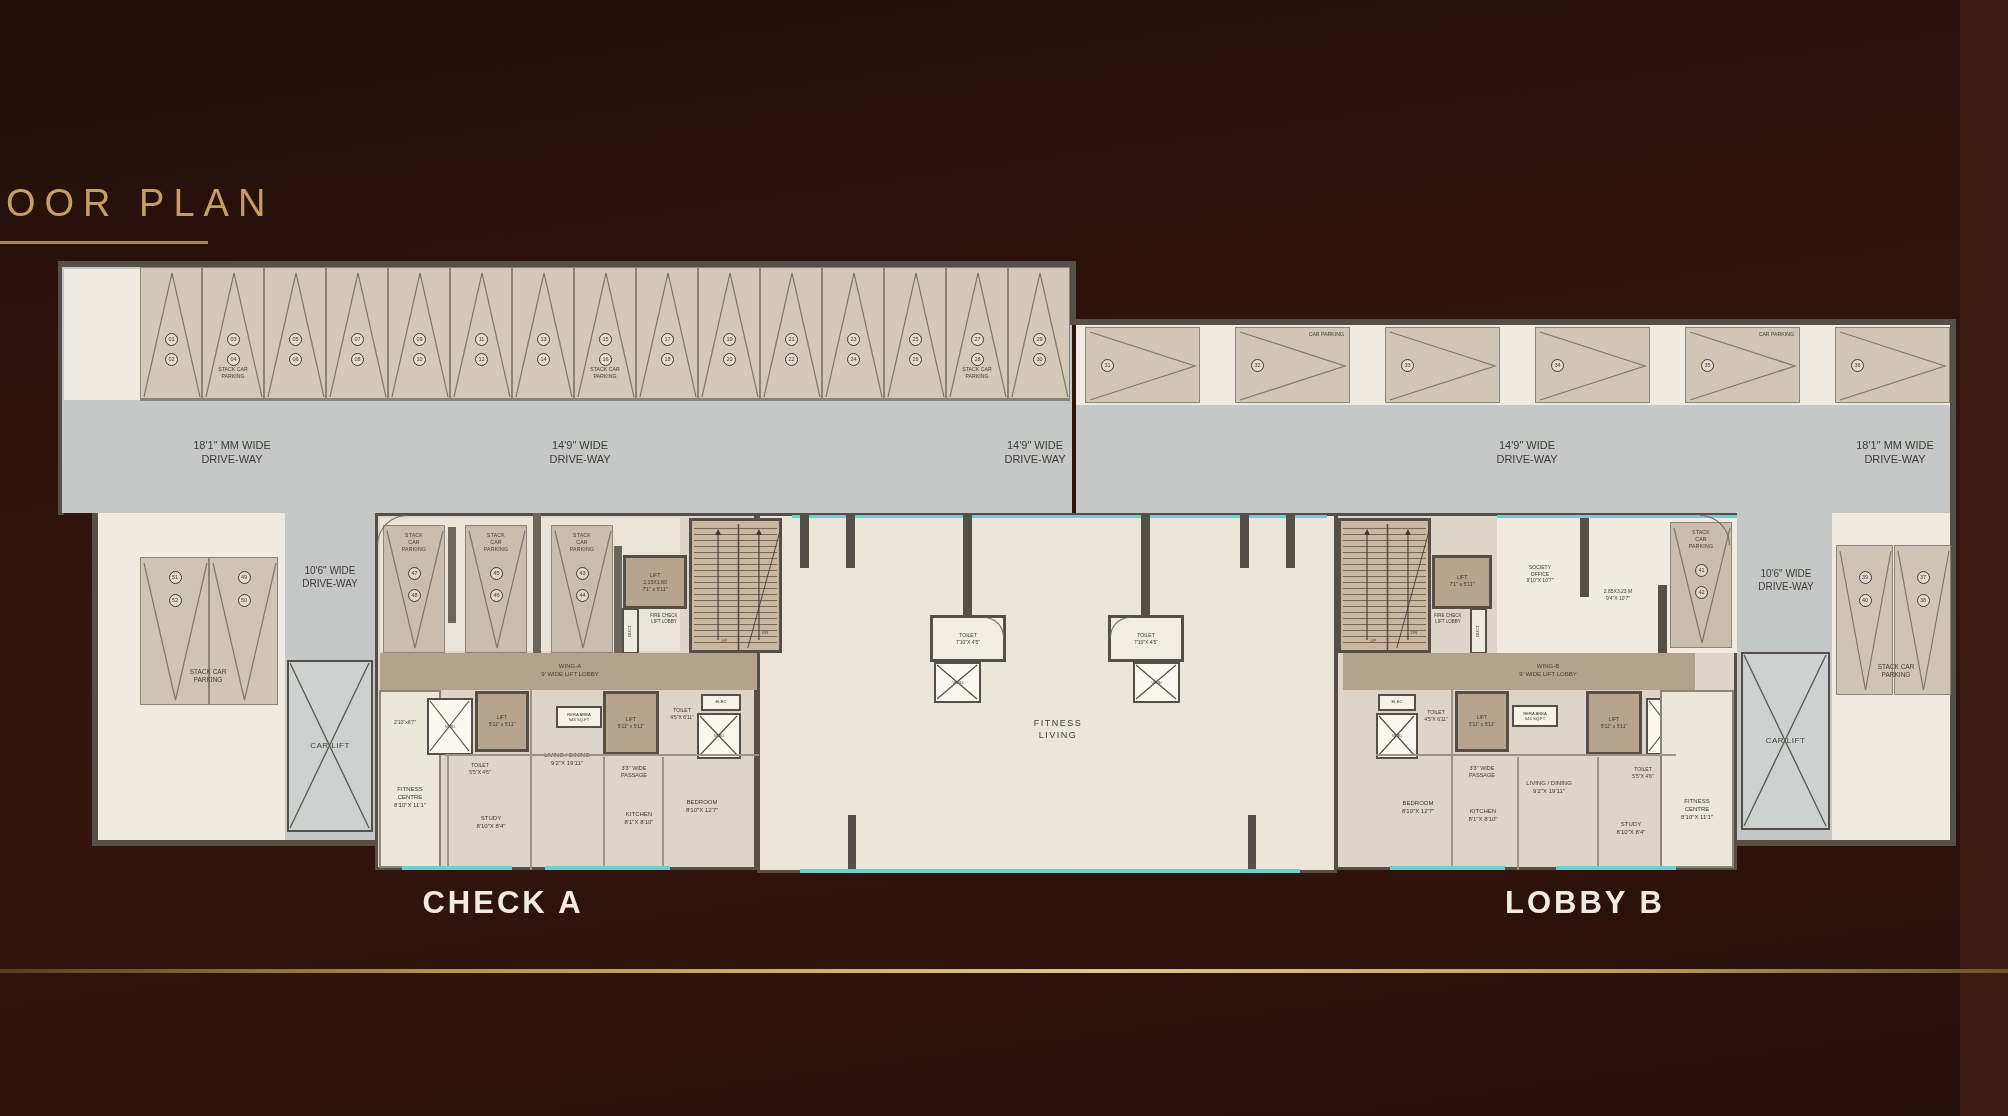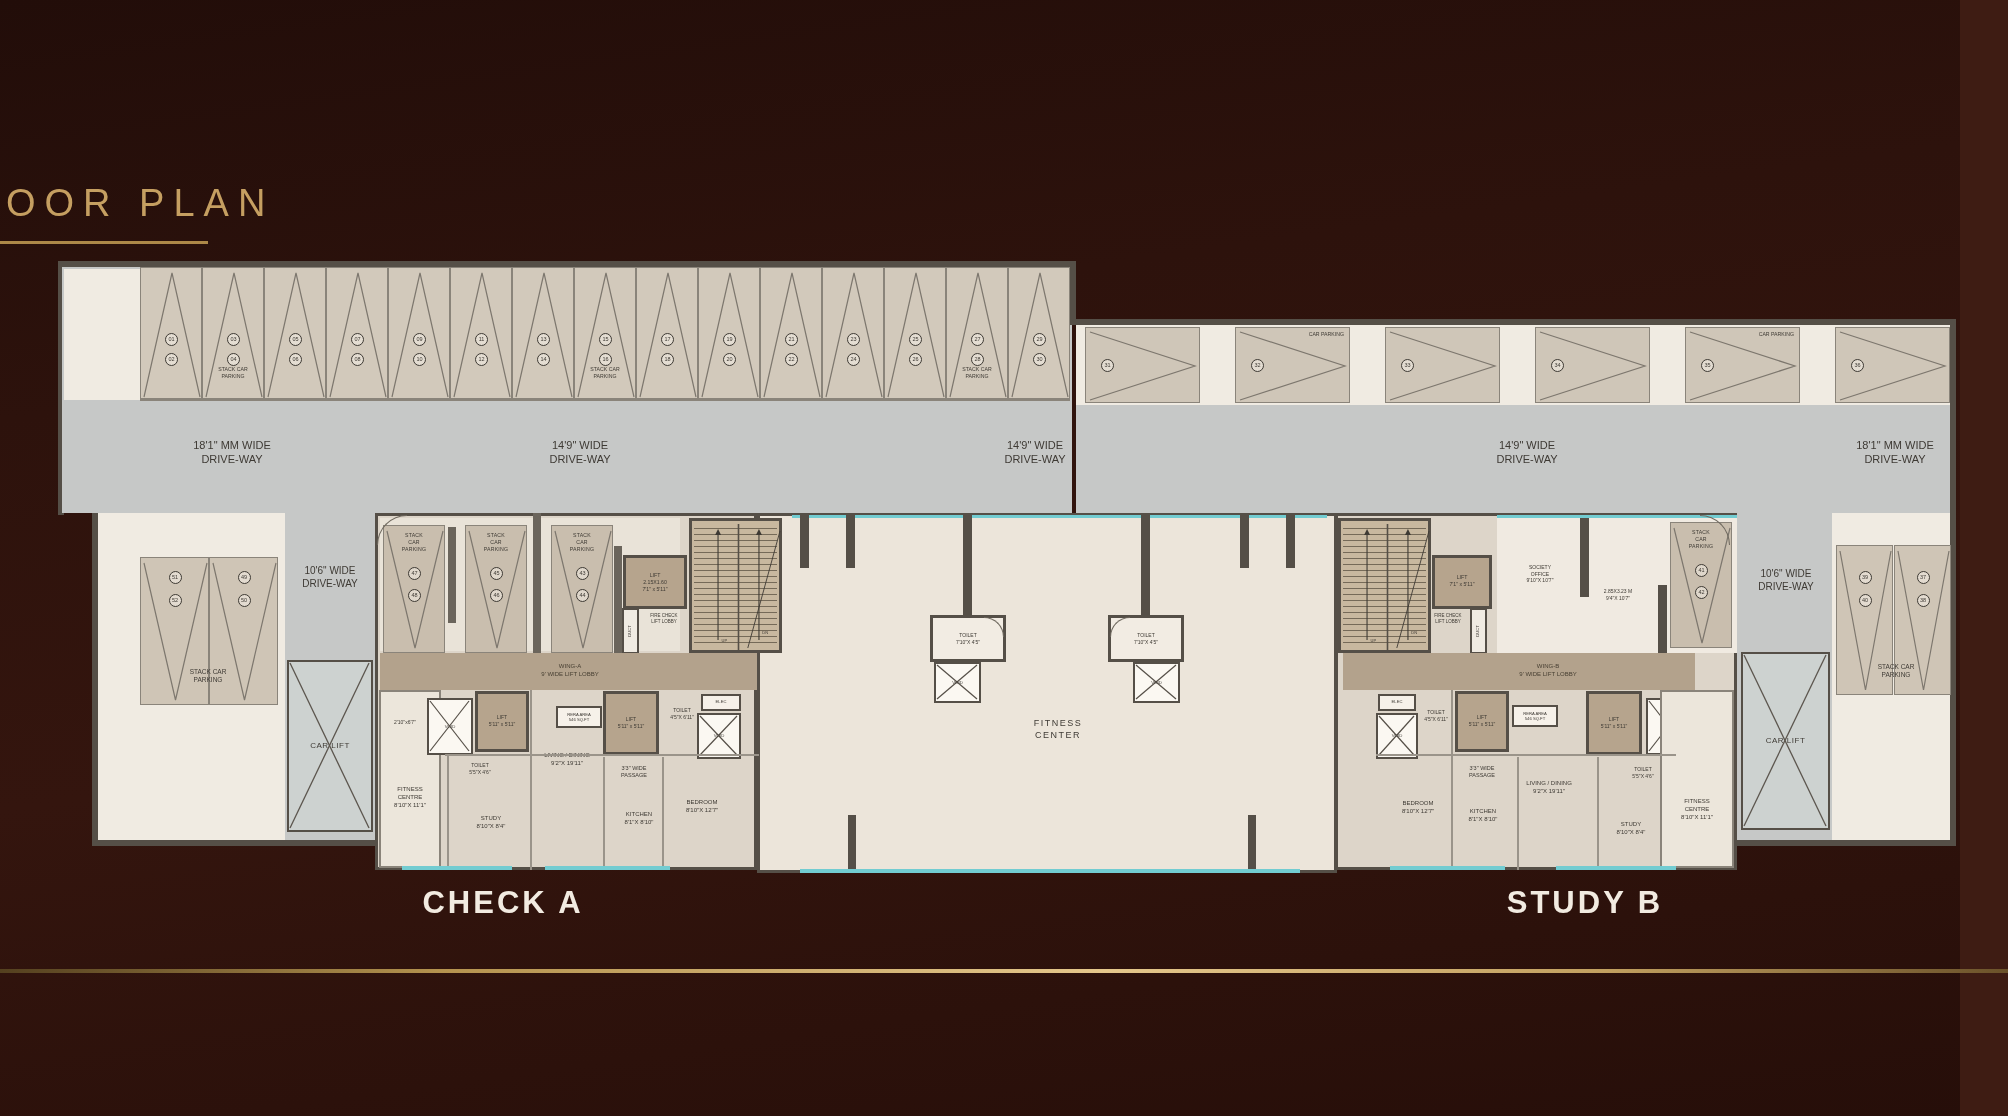--- a/index.html
+++ b/index.html
@@ -482,21 +482,21 @@
           <line x1="1" y1="1" x2="41" y2="35" stroke="#554f47" stroke-width="1.2"></line>
           <line x1="41" y1="1" x2="1" y2="35" stroke="#554f47" stroke-width="1.2"></line>
         </svg>
       </div>
       <div class="abs lbl" style="left: 1156.5px; top: 682.5px; font-size: 4.3px; transform: translate(-50%, -50%);">
         <div>VOID</div>
       </div>
       <div class="abs" style="left: 1110px; top: 617px; width: 20px; height: 20px; border-top: 1.3px solid rgb(111, 105, 95); border-right: none; border-bottom: none; border-left: 1.3px solid rgb(111, 105, 95); border-image: initial; border-radius: 100% 0px 0px;"></div>
       <div class="abs lbl" style="left: 1058px; top: 730px; font-size: 9px; letter-spacing: 1.5px; transform: translate(-50%, -50%);">
         <div>FITNESS</div>
-        <div>CENTER</div>
+        <div>LIVING</div>
       </div>
       <div class="abs" style="left: 848px; top: 815px; width: 8px; height: 58px; background: rgb(85, 79, 71); border: none;"></div>
       <div class="abs" style="left: 1248px; top: 815px; width: 8px; height: 58px; background: rgb(85, 79, 71); border: none;"></div>
       <div class="abs" style="left: 800px; top: 869px; width: 500px; height: 4px; background: rgb(114, 204, 209); border: none;"></div>
       <div class="abs" style="left: 1338px; top: 518px; width: 93px; height: 135px; background: rgb(200, 184, 159); border: 3px solid rgb(85, 79, 71);">
         <div class="abs" style="inset: 2px; background: repeating-linear-gradient(rgba(0, 0, 0, 0) 0px, rgba(0, 0, 0, 0) 5px, rgb(117, 106, 88) 5px, rgb(117, 106, 88) 6px);"></div>
         <svg width="93" height="135">
           <line x1="46.5" y1="3" x2="46.5" y2="129" stroke="#554f47" stroke-width="1.6"></line>
           <line x1="26.040000000000003" y1="119" x2="26.040000000000003" y2="14" stroke="#3e3a34" stroke-width="1.1"></line>
           <polygon points="23.040000000000003,14 29.040000000000003,14 26.040000000000003,8" fill="#3e3a34"></polygon>
@@ -630,15 +630,15 @@
       </div>
       <div class="abs" style="left: 1451px; top: 690px; width: 2px; height: 180px; background: rgb(154, 148, 138); border: none;"></div>
       <div class="abs" style="left: 1517px; top: 757px; width: 2px; height: 113px; background: rgb(154, 148, 138); border: none;"></div>
       <div class="abs" style="left: 1597px; top: 757px; width: 2px; height: 113px; background: rgb(154, 148, 138); border: none;"></div>
       <div class="abs" style="left: 1376px; top: 754px; width: 300px; height: 2px; background: rgb(154, 148, 138); border: none;"></div>
       <div class="abs" style="left: 1390px; top: 866px; width: 115px; height: 4px; background: rgb(114, 204, 209); border: none;"></div>
       <div class="abs" style="left: 1556px; top: 866px; width: 120px; height: 4px; background: rgb(114, 204, 209); border: none;"></div>
       <div class="abs" style="left: 1700px; top: 515px; width: 30px; height: 30px; border-top: 1.3px solid rgb(111, 105, 95); border-right: 1.3px solid rgb(111, 105, 95); border-bottom: none; border-left: none; border-image: initial; border-radius: 0px 100% 0px 0px;"></div>
     </div>
   <div class="wing-label" style="left:503px;top:903px">CHECK A</div>
-  <div class="wing-label" style="left:1585px;top:903px">STUDY B</div>
+  <div class="wing-label" style="left:1585px;top:903px">LOBBY B</div>
   <div class="gold-line"></div>
 </div>
 
 </body></html>

